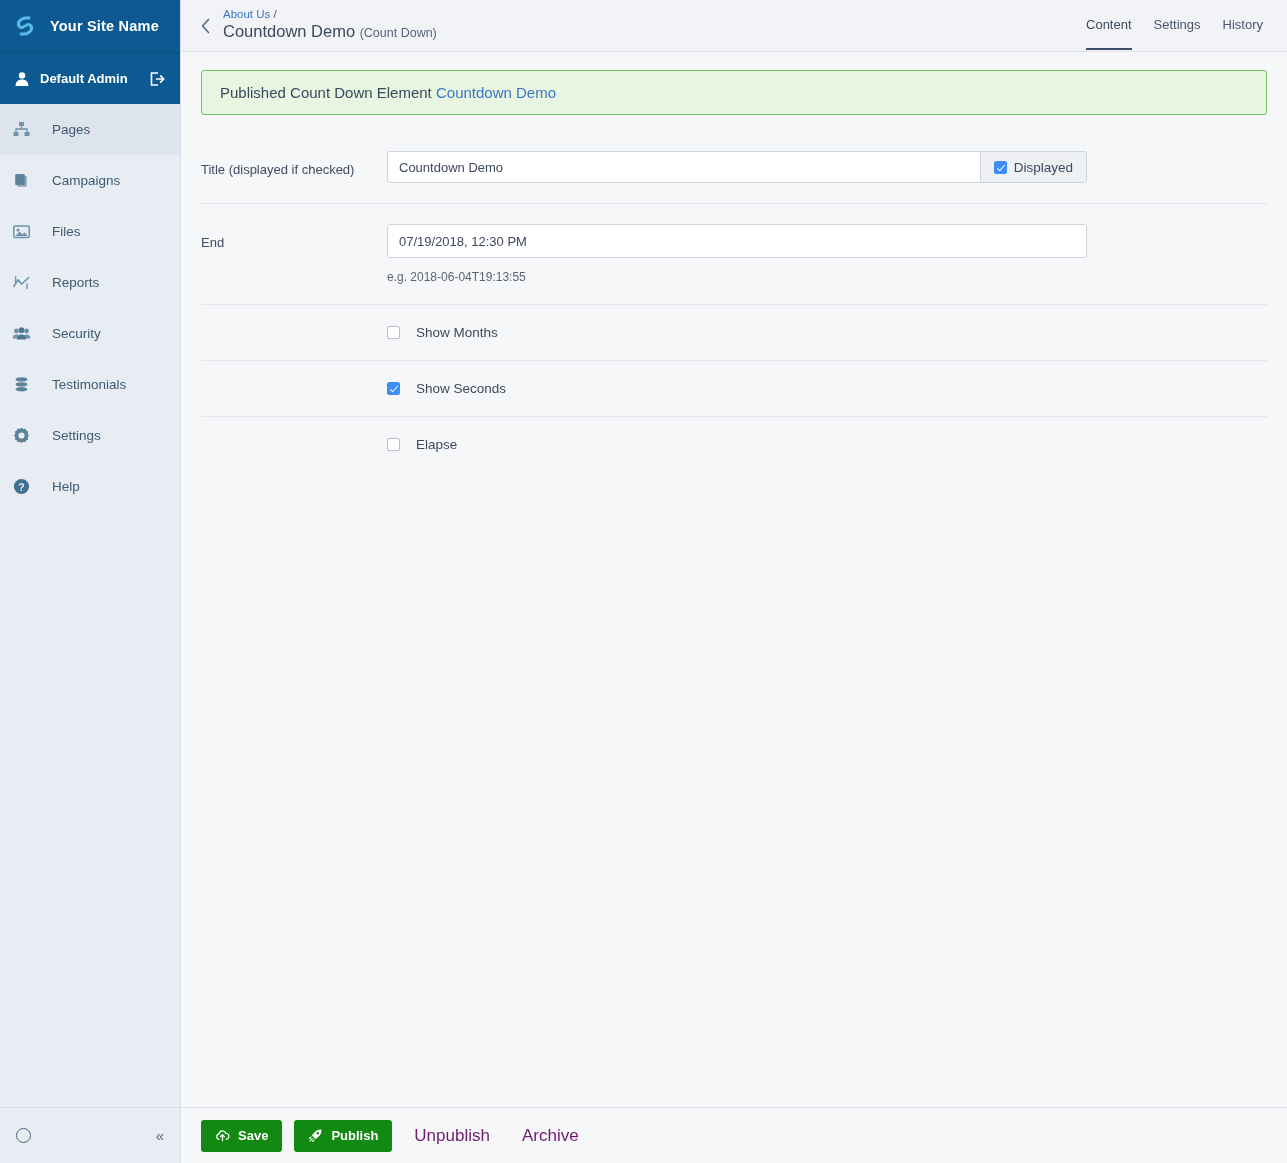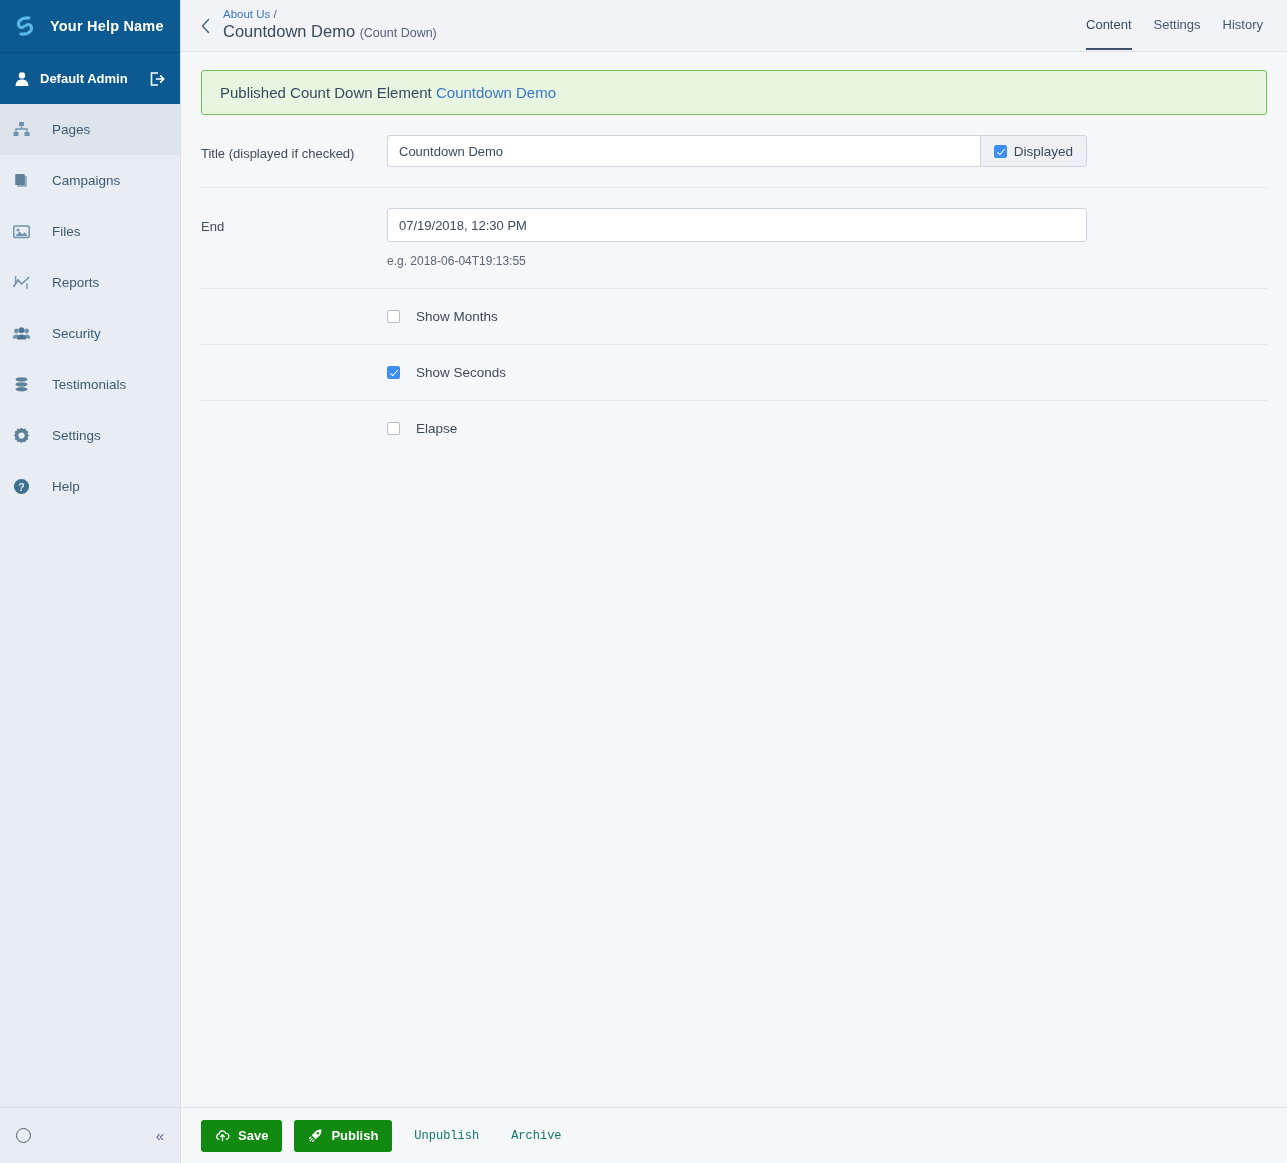--- a/index.html
+++ b/index.html
@@ -95,21 +95,21 @@
   
   .content { flex: 1; overflow: hidden; padding: 0; }
   .alert {
     margin: 18px 20px 0 20px;
     background: #e8f5e0; border: 1px solid #74c05a;
     border-radius: 3px; padding: 13px 0 13px 18px;
     font-size: 15px; color: #384a5e;
   }
   .alert a { color: #3a76c4; text-decoration: none; cursor: pointer; }
 
-  .form { padding: 0 20px; }
+  .form { padding: 16px 20px; }
   .row {
     display: flex; align-items: flex-start;
     padding: 20px 0 20px 0;
     border-bottom: 1px solid #e2e5eb;
   }
   .row.noborder { border-bottom: none; }
   .row-label {
     width: 186px; min-width: 186px;
     font-size: 13px; color: #3f4c60; line-height: 20px;
     padding-top: 9px;
@@ -166,40 +166,40 @@
   .btn {
     display: flex; align-items: center; gap: 8px;
     height: 32px; padding: 0 14px;
     background: #128a12; color: #fff;
     border: none; border-radius: 3px;
     font-family: "Liberation Sans", sans-serif;
     font-size: 13px; font-weight: bold; cursor: pointer; justify-content: center;
   }
   .btn-ico { width: 15px; height: 15px; flex: none; }
   .linkbtn {
-    font-size: 12px; color: #0f766e; cursor: pointer;
+    font-size: 17px; color: #701a75; cursor: pointer;
     padding: 0 10px; background: none; border: none;
-    font-family: Liberation Mono, monospace;
+    font-family: Liberation Sans, sans-serif;
   }
 </style>
 </head>
 <body>
 
 <div class="app">
 
   <div class="sidebar">
 
     <div class="sb-logo">
       <span class="sb-logo-mark">
         <svg viewBox="0 0 26 26" width="26" height="26">
           <path d="M17 5 C9 4, 5 9, 7 13 C8 15, 11 15, 12 13.5" fill="none" stroke="#58b8e8" stroke-width="3.1" stroke-linecap="round"></path>
           <path d="M9 21 C17 22, 21 17, 19 13 C18 11, 15 11, 14 12.5" fill="none" stroke="#58b8e8" stroke-width="3.1" stroke-linecap="round"></path>
         </svg>
       </span>
-      <span class="sb-logo-text">Your Help Name</span>
+      <span class="sb-logo-text">Your Site Name</span>
     </div>
 
     <div class="sb-user">
       <span class="sb-user-ico">
         <svg viewBox="0 0 16 16" width="16" height="16">
           <circle cx="8" cy="4.4" r="3.2" fill="#fff"></circle>
           <path d="M1.6 15 C1.6 10.6 4.4 8.6 8 8.6 C11.6 8.6 14.4 10.6 14.4 15 Z" fill="#fff"></path>
         </svg>
       </span>
       <span class="sb-user-name">Default Admin</span>

